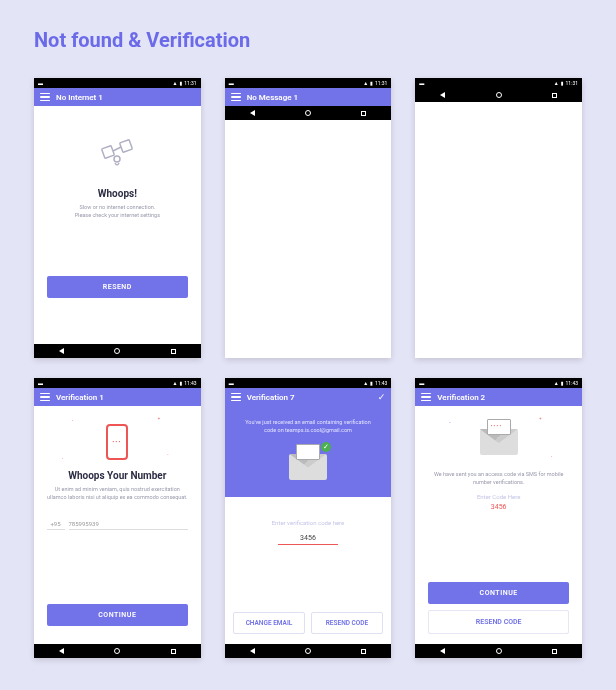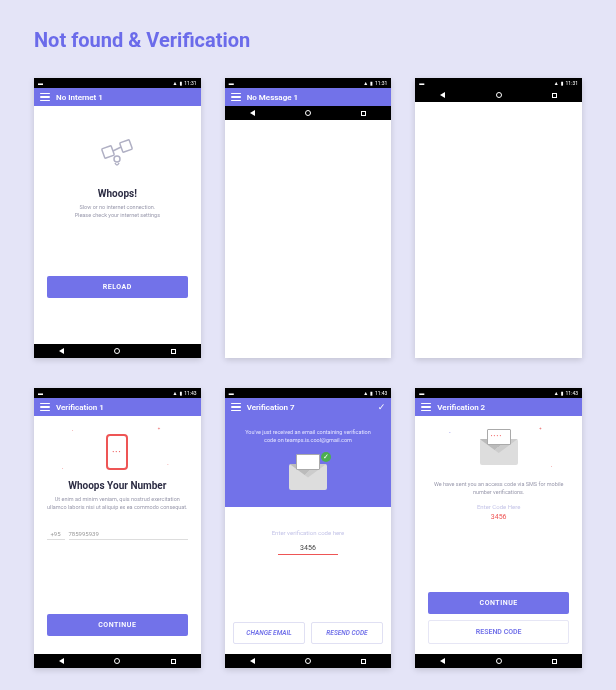--- a/index.html
+++ b/index.html
@@ -1,20 +1,20 @@
 <!DOCTYPE html>
 <html><head>
 <meta charset="utf-8">
 <style>
   * { margin: 0; padding: 0; box-sizing: border-box; }
   body { font-family: -apple-system, BlinkMacSystemFont, "Segoe UI", Roboto, sans-serif; background: #e4e4f7; width: 616px; height: 690px; overflow: hidden; }
   .canvas { padding: 20px 0 30px 0; }
   .title-row { padding: 8px 0 26px 34px; }
   .title { font-size: 20px; font-weight: 700; color: #6b6bea; }
-  .grid { display: grid; grid-template-columns: repeat(3, 1fr); gap: 30px 24px; padding: 0 34px; }
+  .grid { display: grid; grid-template-columns: repeat(3, 1fr); gap: 20px 24px; padding: 0 34px; }
   .phone { background: #fff; border-radius: 0; box-shadow: 0 2px 6px rgba(0,0,0,0.15); display: flex; flex-direction: column; height: 280px; position: relative; }
   .statusbar { background: #000; height: 10px; display: flex; align-items: center; justify-content: space-between; padding: 0 4px; font-size: 5px; color: #fff; }
   .sb-left { display:flex; gap:2px; align-items:center; }
   .sb-right { display:flex; gap:2px; align-items:center; }
   .appbar { background: #7272e9; height: 18px; display: flex; align-items: center; padding: 0 6px; gap: 6px; }
   .menu-ico { width: 10px; height: 8px; display:flex; flex-direction:column; justify-content:space-between; }
   .menu-ico span { display:block; height:1.3px; background:#fff; border-radius:1px; }
   .appbar-title { color: #fff; font-size: 8px; font-weight: 600; }
   .appbar-check { margin-left: auto; color:#fff; font-size:9px; }
   .content { flex: 1; display: flex; flex-direction: column; align-items: center; background: #fff; }
@@ -22,21 +22,21 @@
   .navbar { background: #000; height: 14px; display: flex; align-items: center; justify-content: space-around; }
   .nav-tri { width:0; height:0; border-top:3px solid transparent; border-bottom:3px solid transparent; border-right:5px solid #fff; }
   .nav-cir { width:6px; height:6px; border:1px solid #fff; border-radius:50%; }
   .nav-sq { width:5px; height:5px; border:1px solid #fff; }
 
   .illus { margin-top: 22px; height: 50px; width: 60px; display:flex; align-items:center; justify-content:center; }
   .h1 { font-size: 10px; font-weight: 700; color: #2d2d44; margin-top: 10px; }
   .sub { font-size: 5.5px; color: #9a9aad; text-align: center; line-height: 1.5; margin-top: 4px; padding: 0 12px; }
   .sub.white { color: #e3e3ff; }
   .btn-primary { background: #7272e9; color: #fff; font-size: 7px; font-weight: 600; letter-spacing: 0.5px; padding: 7px 0; width: 85%; text-align: center; border-radius: 2px; }
-  .btn-outline { background: #fff; color: #7272e9; font-size: 6.5px; font-weight: 600; padding: 6px 12px; text-align: center; border-radius: 2px; border:1px solid #e0e0f3; flex:1;font-style:italic; }
+  .btn-outline { background: #fff; color: #7272e9; font-size: 6.5px; font-weight: 600; padding: 6px 1px; text-align: center; border-radius: 2px; border:1px solid #e0e0f3; flex:1; }
   .btn-white { background: #fff; color: #7272e9; font-size: 7px; font-weight: 600; padding: 7px 0; width: 85%; text-align: center; border-radius: 2px; }
 
   .input-row { display:flex; gap:4px; width:85%; margin-top:16px; }
   .input-box { border-bottom:1px solid #ddd; font-size:6px; color:#999; padding:2px 0; }
   .prefix { width:18px; text-align:center; }
   .num { flex:1; }
   .code-input { font-size:7px; color:#444; border-bottom:1px solid #e55; width:60px; text-align:center; padding:2px 0; margin-top:6px; }
   .code-label { font-size:6px; color:#c5c5e8; margin-top:22px; }
   .code-label2 { font-size:6px; color:#c5c5e8; margin-top:6px; }
   .btn-row { display:flex; gap:6px; width:90%; margin-top:10px; }
@@ -94,21 +94,21 @@
                 <circle cx="22" cy="28" r="3"></circle>
                 <path d="M20 32 Q22 36 24 32"></path>
               </g>
             </svg>
         </div>
         <div class="h1">Whoops!</div>
         <div class="sub">
           <span>Slow or no internet connection.</span><br><span>Please check your internet settings</span>
         </div>
         <div style="flex:1"></div>
-        <div class="btn-primary" style="margin-bottom:46px;">RELOAD</div>
+        <div class="btn-primary" style="margin-bottom:46px;">RESEND</div>
       </div>
       <div class="navbar">
         <div class="nav-tri"></div>
         <div class="nav-cir"></div>
         <div class="nav-sq"></div>
       </div>
     </div>
 
     <div class="phone">
       <div class="statusbar">

